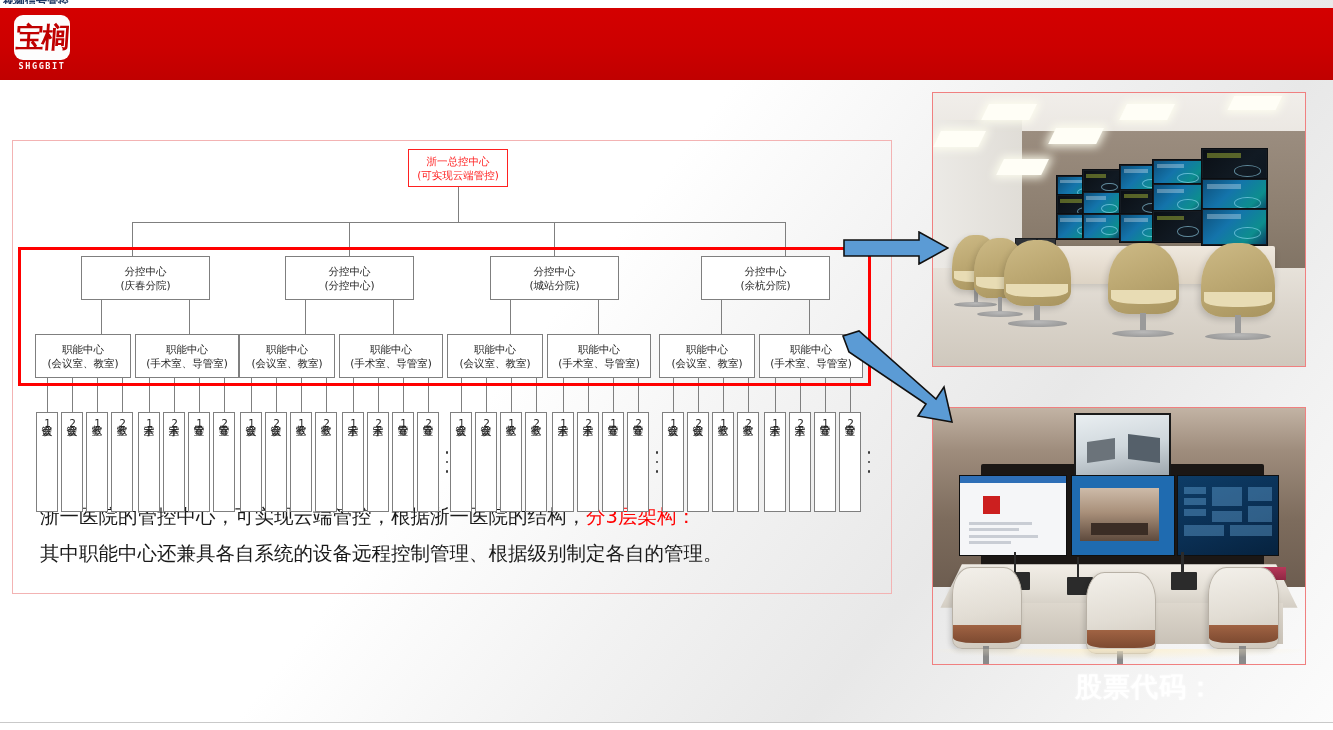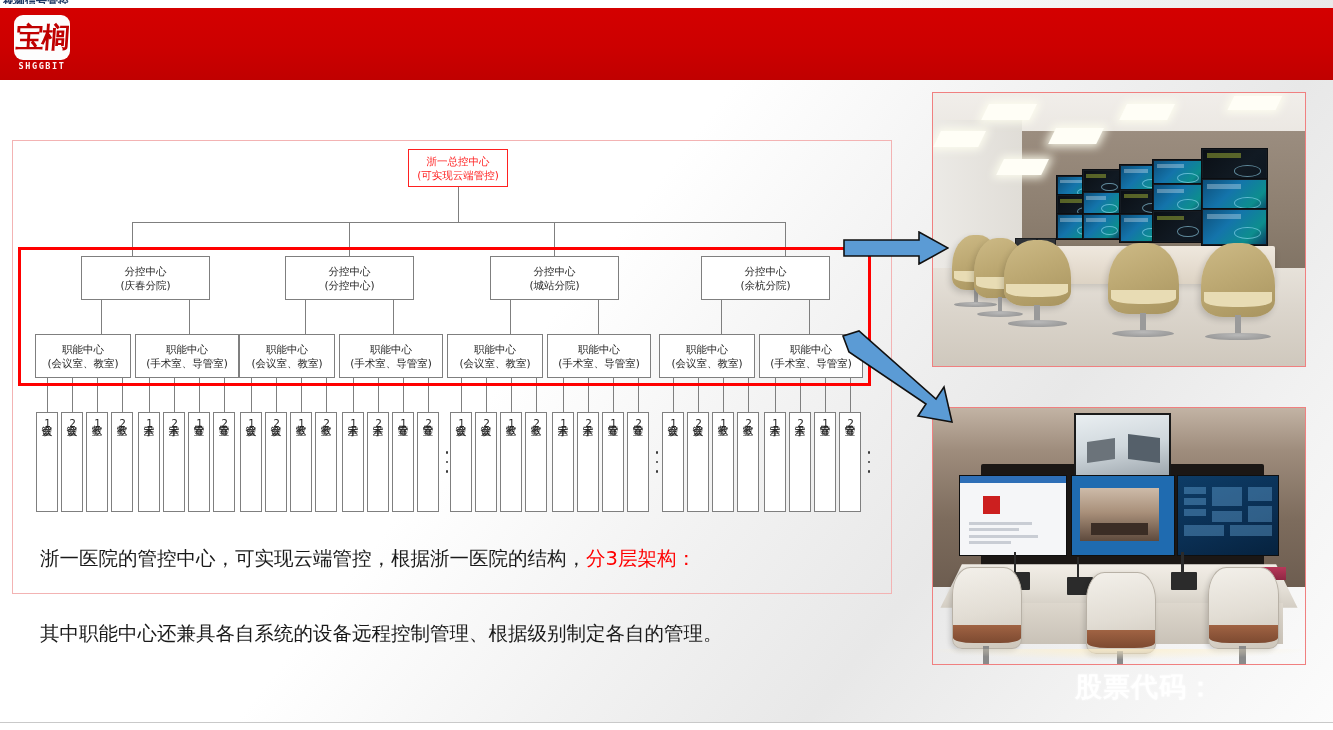--- a/index.html
+++ b/index.html
@@ -145,21 +145,21 @@
 
   
   .body-text {
     position: absolute;
     left: 18px; top: 500px;
     width: 905px;
     font-size: 19.5px;
     color: #1a1a1a;
     line-height: 33px;
   }
-  .body-text p { margin-bottom: 4px; margin-top: 42px; }
+  .body-text p { margin-bottom: 4px; }
   .p-indent { text-indent: 22px; }
   .red-em { color: #ff0000; }
   .bold-em { font-weight: bold; }
 
   
   .photo {
     position: absolute;
     border: 1.5px solid #f08080;
     overflow: hidden;
   }

